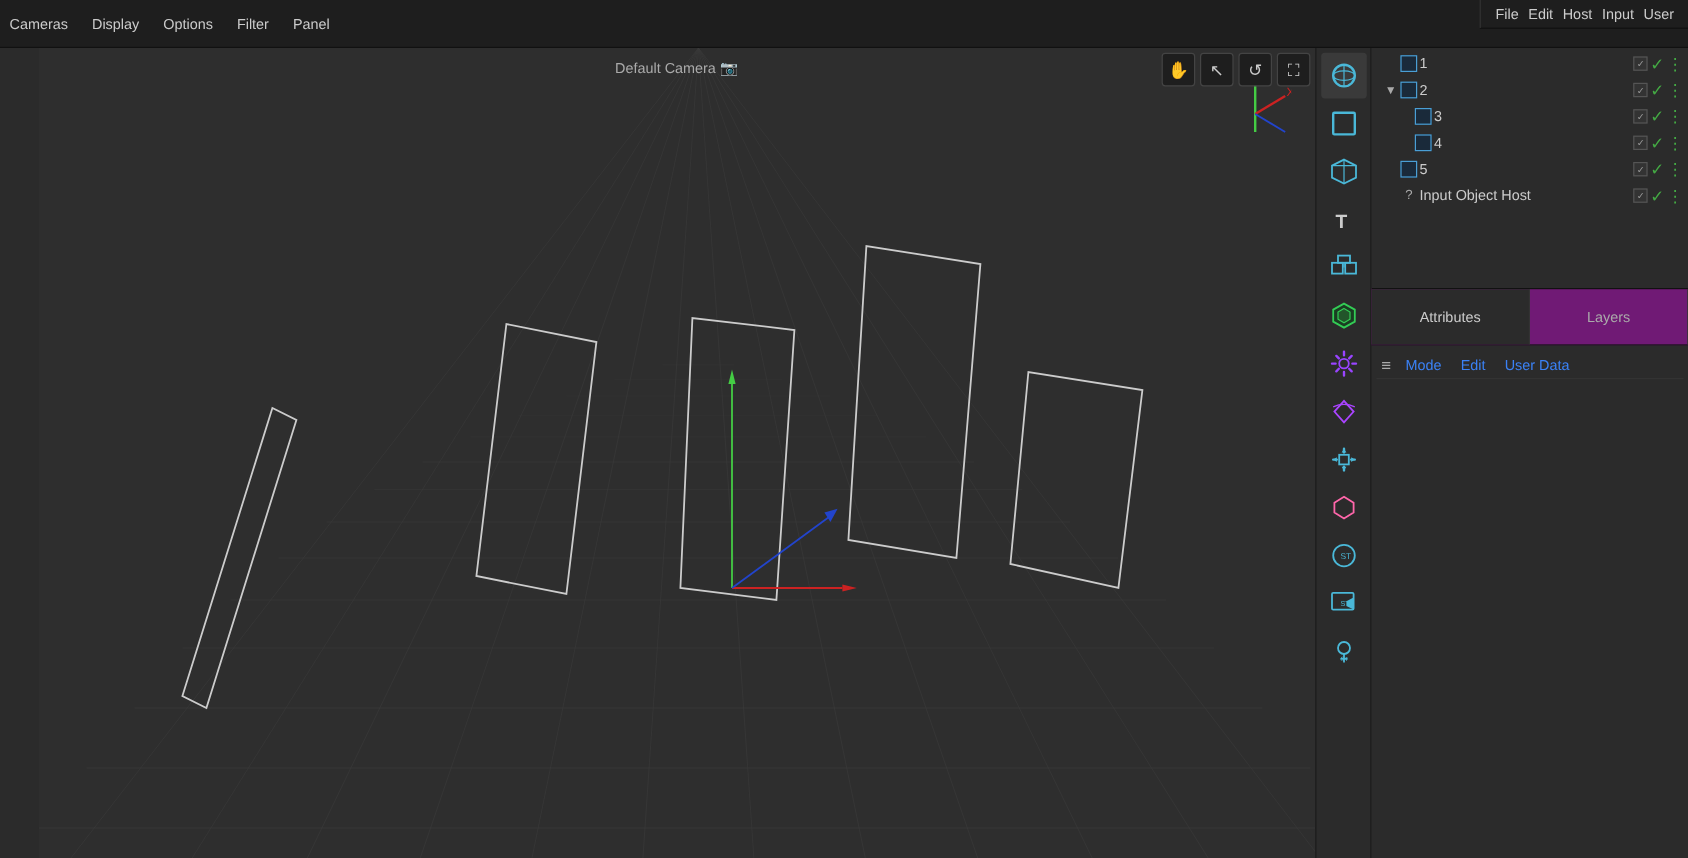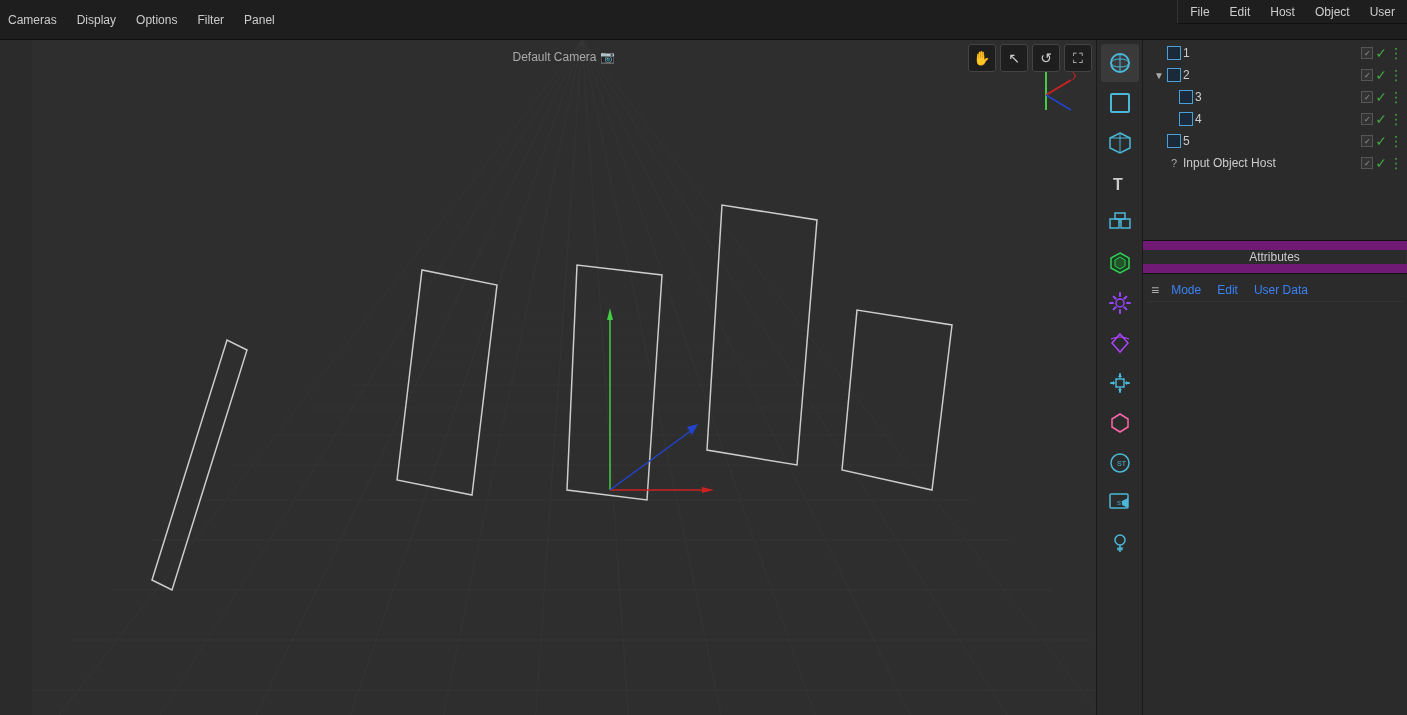--- a/index.html
+++ b/index.html
@@ -36,21 +36,20 @@
     
     #right-menu-bar {
       position: absolute;
       top: 0;
       right: 0;
       height: 24px;
       background: #1e1e1e;
       display: flex;
       align-items: center;
       padding: 0 8px;
-      gap: 12px;
       border-bottom: 1px solid #111;
       border-left: 1px solid #333;
     }
 
     
     #main-content {
       display: flex;
       flex: 1;
       overflow: hidden;
       margin-left: 32px;
@@ -213,26 +212,25 @@
       color: #44aa44;
       font-size: 14px;
     }
     .obj-dots {
       color: #44aa44;
       font-size: 14px;
     }
 
     
     #attr-tabs {
-      height: 34px;
+      height: 48px;
       display: flex;
       background: #701a75;
       border-top: 1px solid #111;
       border-bottom: 1px solid #111;
-      align-items: center;
     }
     .attr-tab {
       flex: 1;
       display: flex;
       align-items: center;
       justify-content: center;
       cursor: pointer;
       font-size: 12px;
       color: #aaa;
       border-right: 1px solid #333;
@@ -302,21 +300,21 @@
   <span class="menu-item">Cameras</span>
   <span class="menu-item">Display</span>
   <span class="menu-item">Options</span>
   <span class="menu-item">Filter</span>
   <span class="menu-item">Panel</span>
 
   <div id="right-menu-bar">
     <span class="menu-item">File</span>
     <span class="menu-item">Edit</span>
     <span class="menu-item">Host</span>
-    <span class="menu-item">Object</span>
+    <span class="menu-item">Input</span>
     <span class="menu-item">User</span>
   </div>
 </div>
 
 <div id="main-content">
 
   <div id="viewport">
 
     <svg id="grid-canvas">
       <defs>
@@ -578,20 +576,21 @@
             <span class="obj-checkbox" style="color:#999;">✓</span>
             <span class="obj-green-check">✓</span>
             <span class="obj-dots">⋮</span>
           </span>
         </div>
 
       </div>
 
       <div id="attr-tabs">
         <div class="attr-tab active">Attributes</div>
+        <div class="attr-tab">Layers</div>
       </div>
 
       <div id="attr-content">
         <div class="attr-menu-bar">
           <span class="attr-hamburger">≡</span>
           <span class="attr-menu-item">Mode</span>
           <span class="attr-menu-item">Edit</span>
           <span class="attr-menu-item">User Data</span>
         </div>
       </div>

